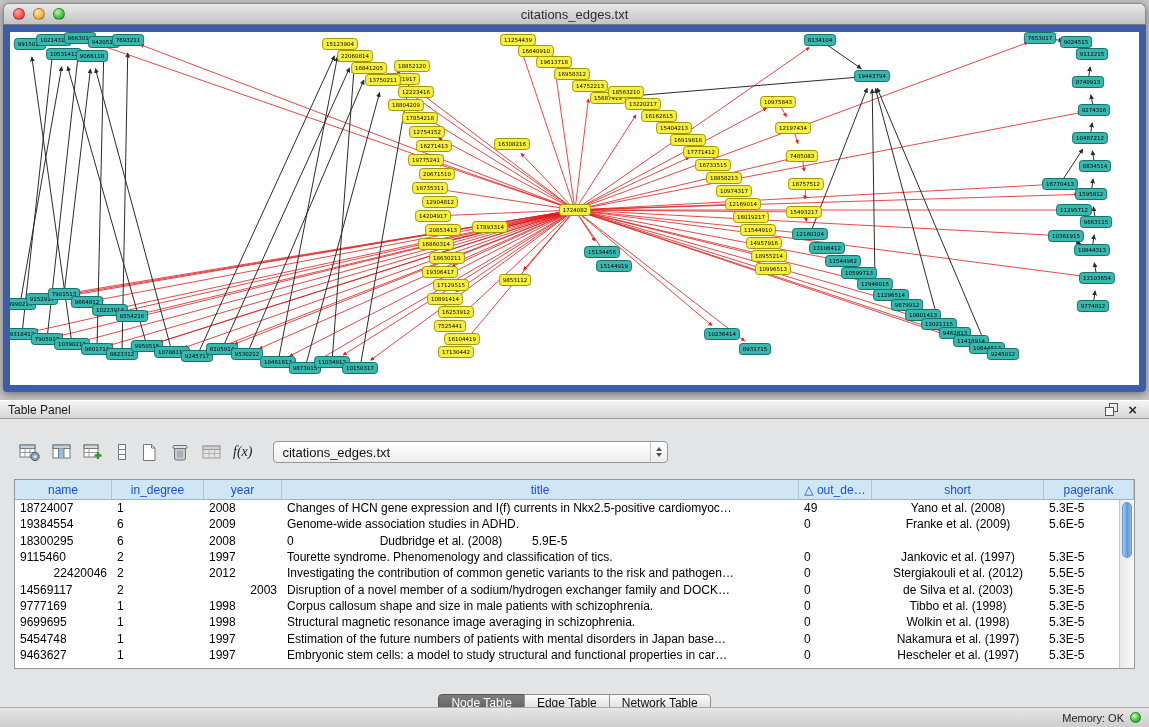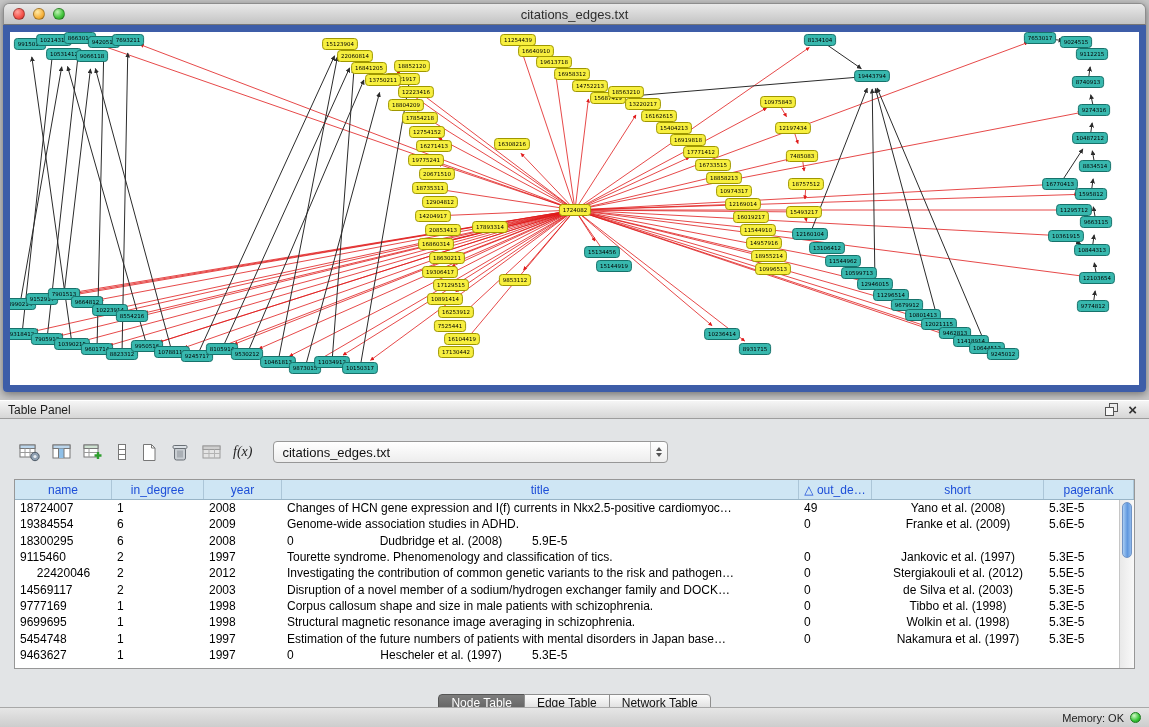--- a/index.html
+++ b/index.html
@@ -918,32 +918,32 @@
           <div class="tr">
             <div class="td" style="width: 97px; text-align: left;">9115460</div>
             <div class="td" style="width: 92px; text-align: left;">2</div>
             <div class="td" style="width: 78px; text-align: left;">1997</div>
             <div class="td" style="flex: 1 1 0%; min-width: 0px; text-align: left;">Tourette syndrome. Phenomenology and classification of tics.</div>
             <div class="td" style="width: 73px; text-align: left;">0</div>
             <div class="td" style="width: 172px; text-align: center;">Jankovic et al. (1997)</div>
             <div class="td" style="width: 90px; text-align: left;">5.3E-5</div>
           </div>
           <div class="tr">
-            <div class="td" style="width: 97px; text-align: center;">22420046</div>
+            <div class="td" style="width: 97px; text-align: right;">22420046</div>
             <div class="td" style="width: 92px; text-align: left;">2</div>
             <div class="td" style="width: 78px; text-align: left;">2012</div>
             <div class="td" style="flex: 1 1 0%; min-width: 0px; text-align: left;">Investigating the contribution of common genetic variants to the risk and pathogen…</div>
             <div class="td" style="width: 73px; text-align: left;">0</div>
             <div class="td" style="width: 172px; text-align: center;">Stergiakouli et al. (2012)</div>
             <div class="td" style="width: 90px; text-align: left;">5.5E-5</div>
           </div>
           <div class="tr">
             <div class="td" style="width: 97px; text-align: left;">14569117</div>
             <div class="td" style="width: 92px; text-align: left;">2</div>
-            <div class="td" style="width: 78px; text-align: left;">2003</div>
+            <div class="td" style="width: 78px; text-align: right;">2003</div>
             <div class="td" style="flex: 1 1 0%; min-width: 0px; text-align: left;">Disruption of a novel member of a sodium/hydrogen exchanger family and DOCK…</div>
             <div class="td" style="width: 73px; text-align: left;">0</div>
             <div class="td" style="width: 172px; text-align: center;">de Silva et al. (2003)</div>
             <div class="td" style="width: 90px; text-align: left;">5.3E-5</div>
           </div>
           <div class="tr">
             <div class="td" style="width: 97px; text-align: left;">9777169</div>
             <div class="td" style="width: 92px; text-align: left;">1</div>
             <div class="td" style="width: 78px; text-align: left;">1998</div>
             <div class="td" style="flex: 1 1 0%; min-width: 0px; text-align: left;">Corpus callosum shape and size in male patients with schizophrenia.</div>
@@ -966,20 +966,21 @@
             <div class="td" style="width: 78px; text-align: left;">1997</div>
             <div class="td" style="flex: 1 1 0%; min-width: 0px; text-align: left;">Estimation of the future numbers of patients with mental disorders in Japan base…</div>
             <div class="td" style="width: 73px; text-align: left;">0</div>
             <div class="td" style="width: 172px; text-align: center;">Nakamura et al. (1997)</div>
             <div class="td" style="width: 90px; text-align: left;">5.3E-5</div>
           </div>
           <div class="tr">
             <div class="td" style="width: 97px; text-align: left;">9463627</div>
             <div class="td" style="width: 92px; text-align: left;">1</div>
             <div class="td" style="width: 78px; text-align: left;">1997</div>
+            <div class="td" style="flex: 1 1 0%; min-width: 0px; text-align: left;">Embryonic stem cells: a model to study structural and functional properties in car…</div>
             <div class="td" style="width: 73px; text-align: left;">0</div>
             <div class="td" style="width: 172px; text-align: center;">Hescheler et al. (1997)</div>
             <div class="td" style="width: 90px; text-align: left;">5.3E-5</div>
           </div>
         </div>
       <div class="vscroll">
         <div class="vthumb"></div>
       </div>
     </div>
 

